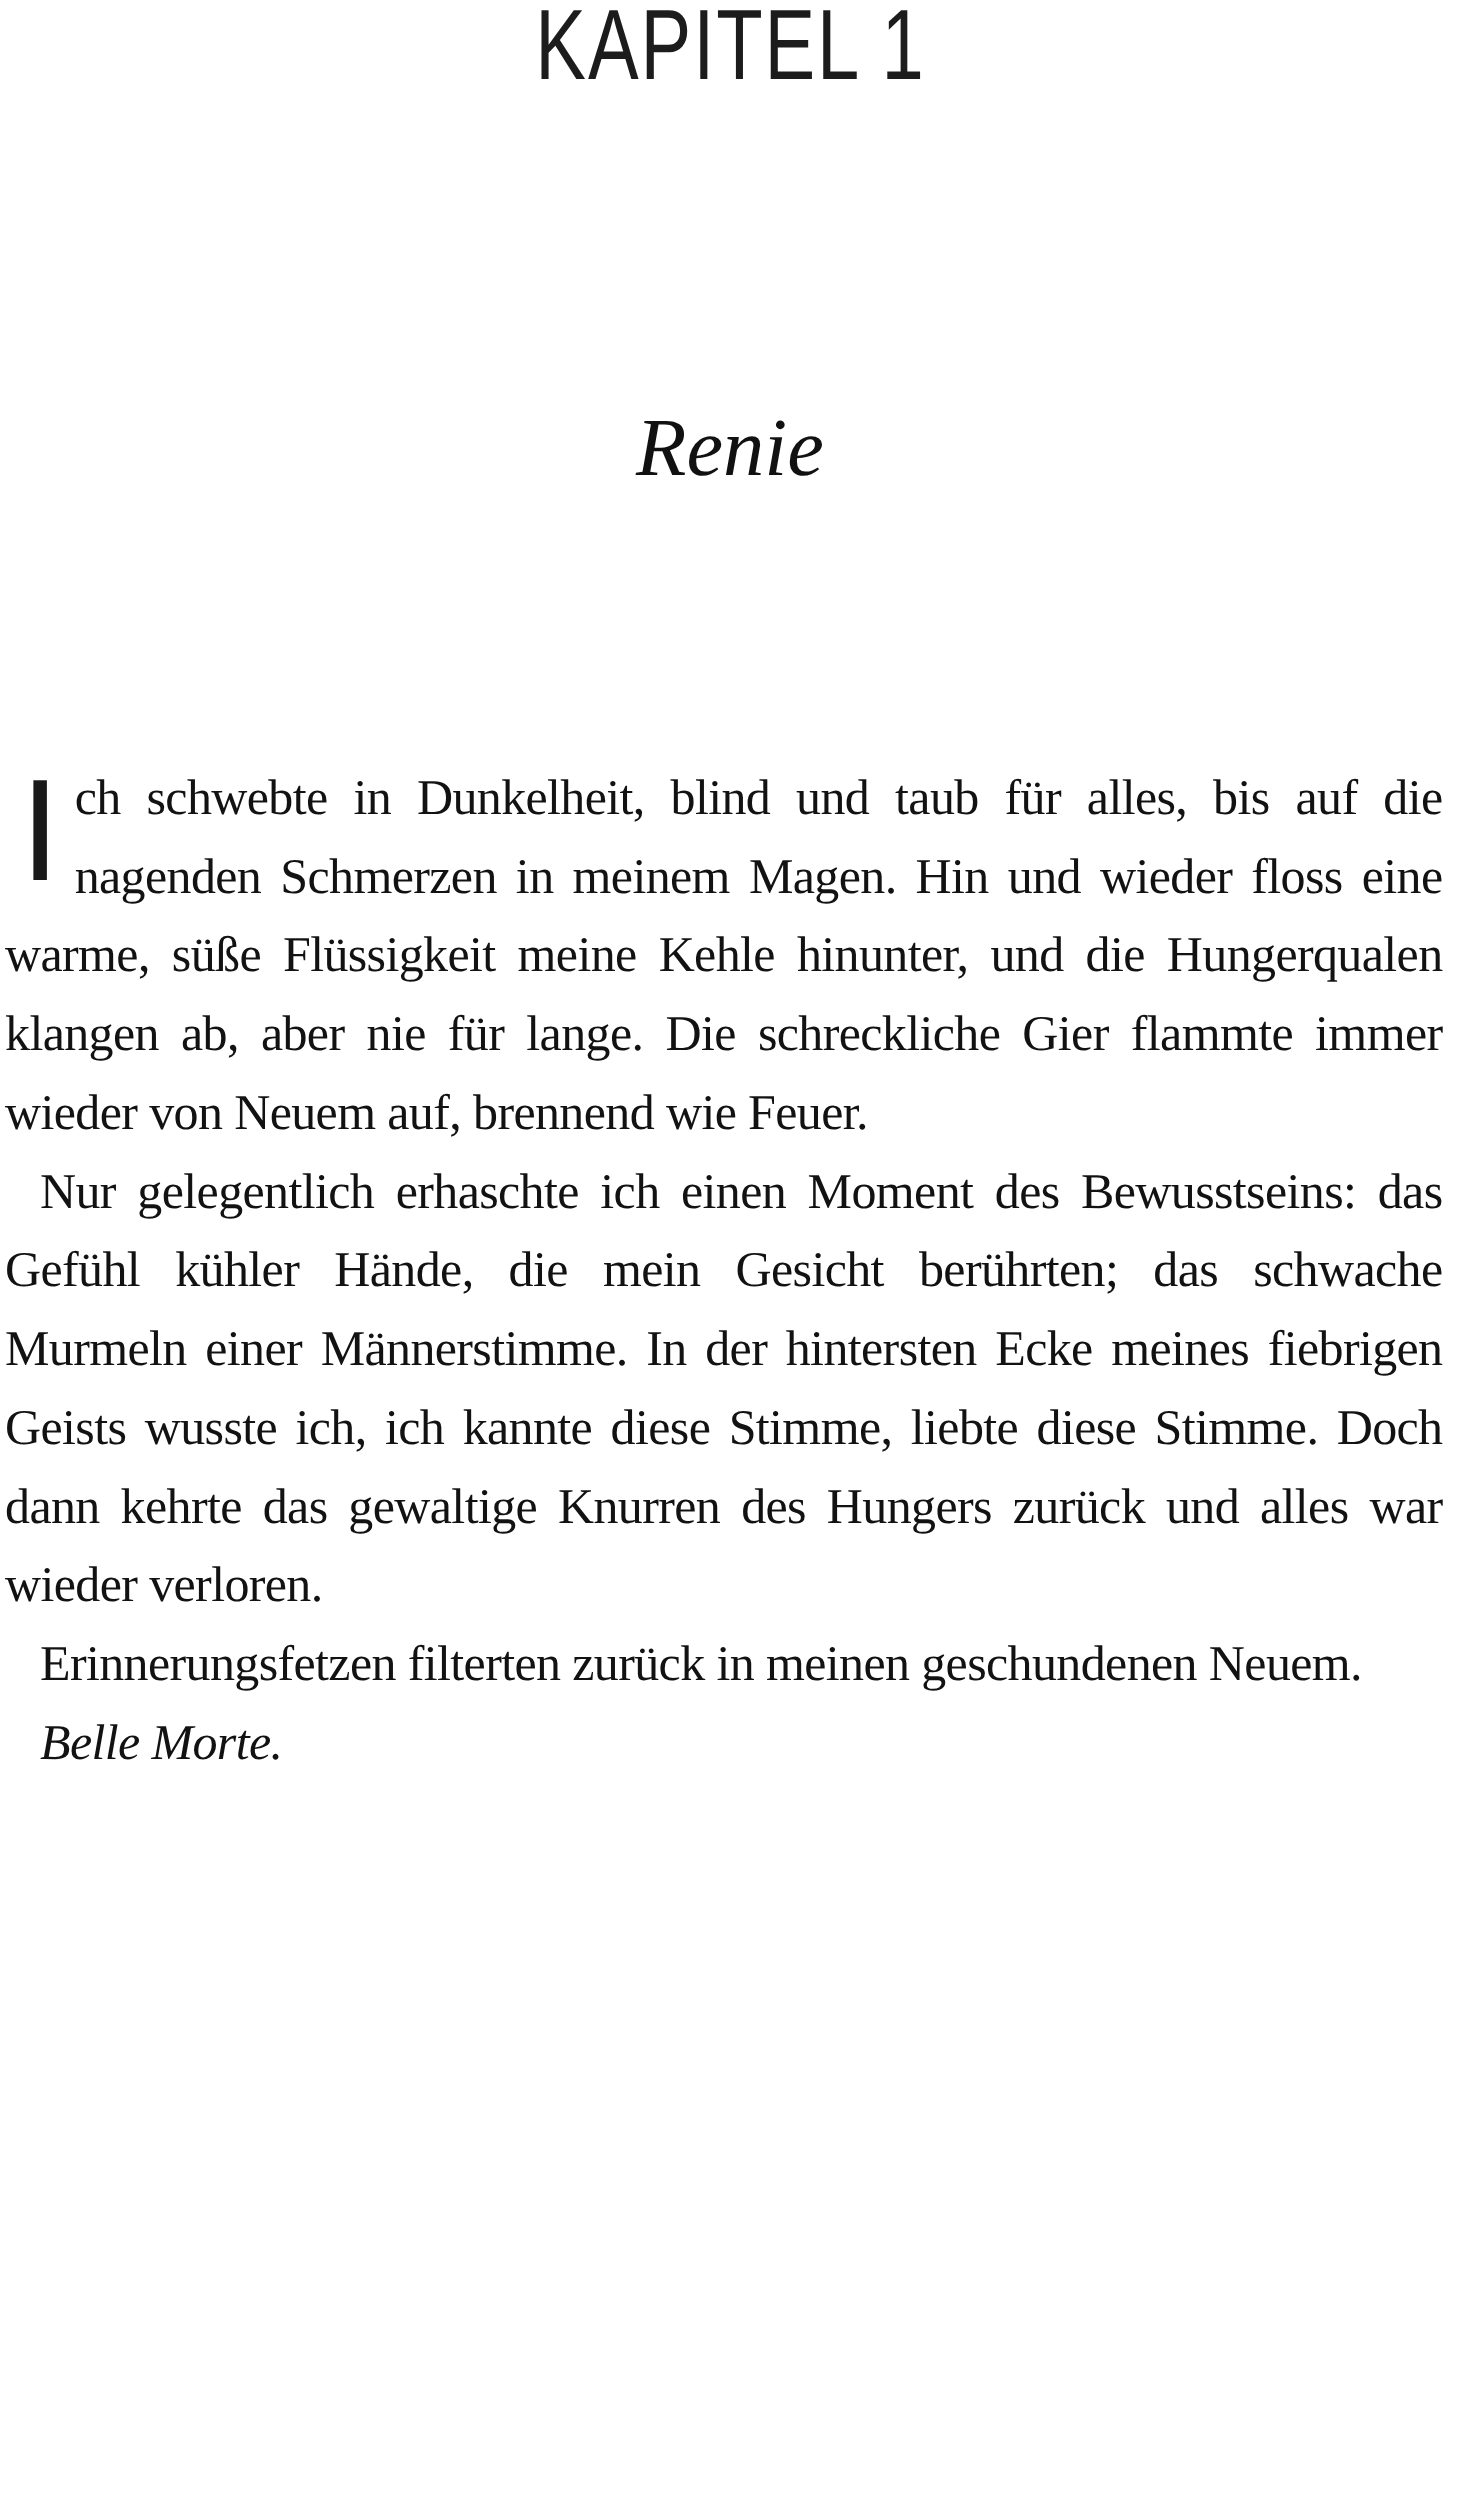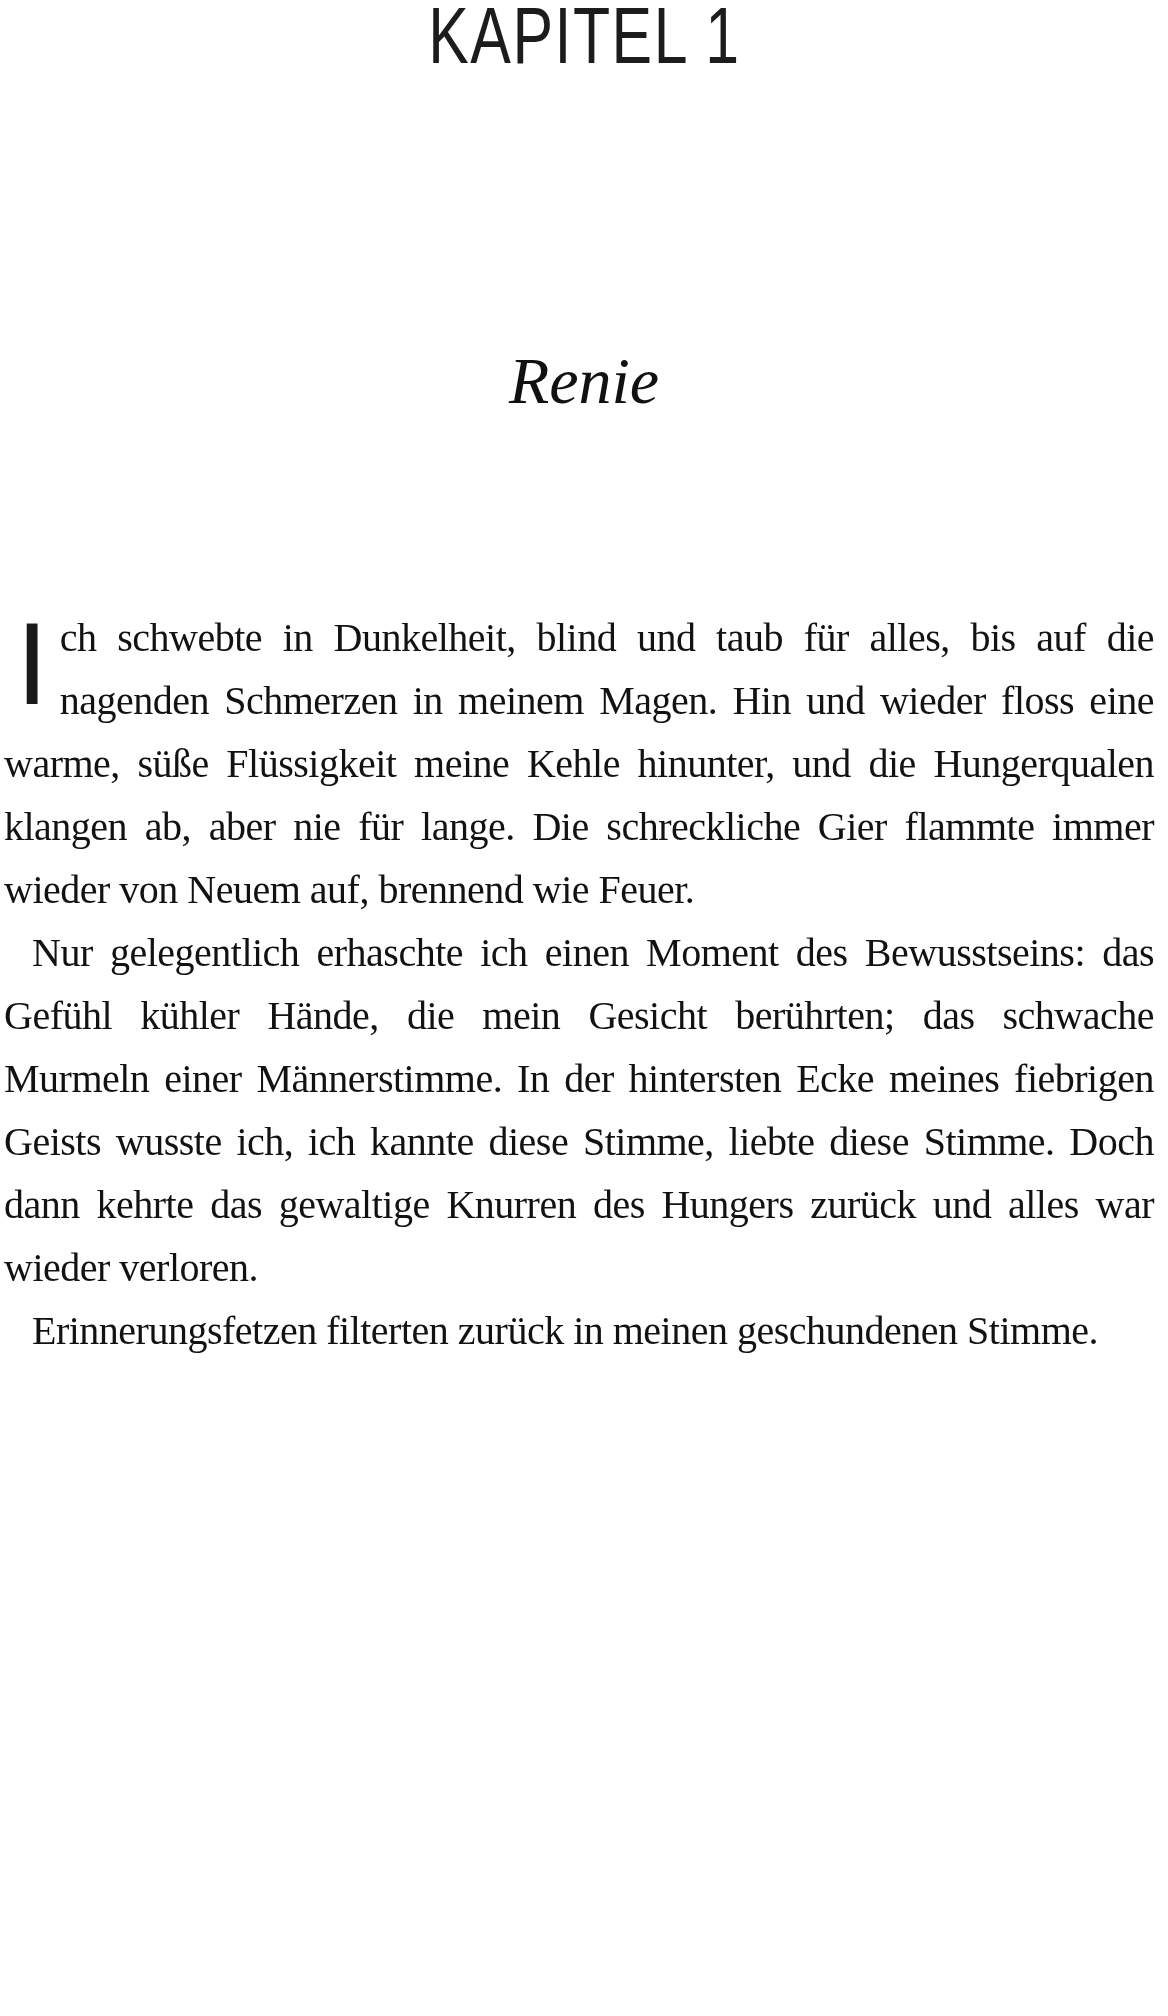--- a/index.html
+++ b/index.html
@@ -38,21 +38,20 @@
     position: absolute;
     top: 326px;
     left: 0;
     width: 100%;
     text-align: center;
     font-family: "Liberation Serif", serif;
     font-style: italic;
     font-size: 66px;
     line-height: 1.0;
     color: #111111;
-    margin-top: 22px;
   }
   .body-text {
     position: absolute;
     top: 606px;
     left: 0;
     width: 1168px;
     padding: 0 14px 0 4px;
     box-sizing: border-box;
     font-size: 40px;
     line-height: 63px;
@@ -110,22 +109,23 @@
   <div class="section-title">
     <span>Renie</span>
   </div>
 
   <div class="body-text">
     <p class="para"><span class="dropcap">I</span><span>ch schwebte in Dunkelheit, blind und taub für alles, bis auf die nagenden Schmerzen in meinem Magen. Hin und wieder floss eine warme, süße Flüssigkeit meine Kehle hinunter, und die Hungerqualen klangen ab, aber nie für lange. Die schreckliche Gier flammte immer wieder von Neuem auf, brennend wie Feuer.</span></p>
 
     <p class="para indent"><span>Nur gelegentlich erhaschte ich einen Moment des Bewusstseins: das Gefühl kühler Hände, die mein Gesicht berührten; das schwache Murmeln einer Männerstimme. In der hintersten Ecke meines fiebrigen Geists wusste ich, ich kannte diese Stimme, liebte diese Stimme. Doch dann kehrte das gewaltige Knurren des Hungers zurück und alles war wieder verloren.</span></p>
 
 
-    <p class="para indent"><span>Erinnerungsfetzen filterten zurück in meinen geschundenen Stimme.</span></p>
+    <p class="para indent"><span>Erinnerungsfetzen filterten zurück in meinen geschundenen Neuem.</span></p>
 
+    <p class="para indent italic"><span>Belle Morte.</span></p>
 
   </div>
 
   <div class="page-number">
     <span class="squeeze">9</span>
   </div>
 
 </div>
 
 </body></html>

